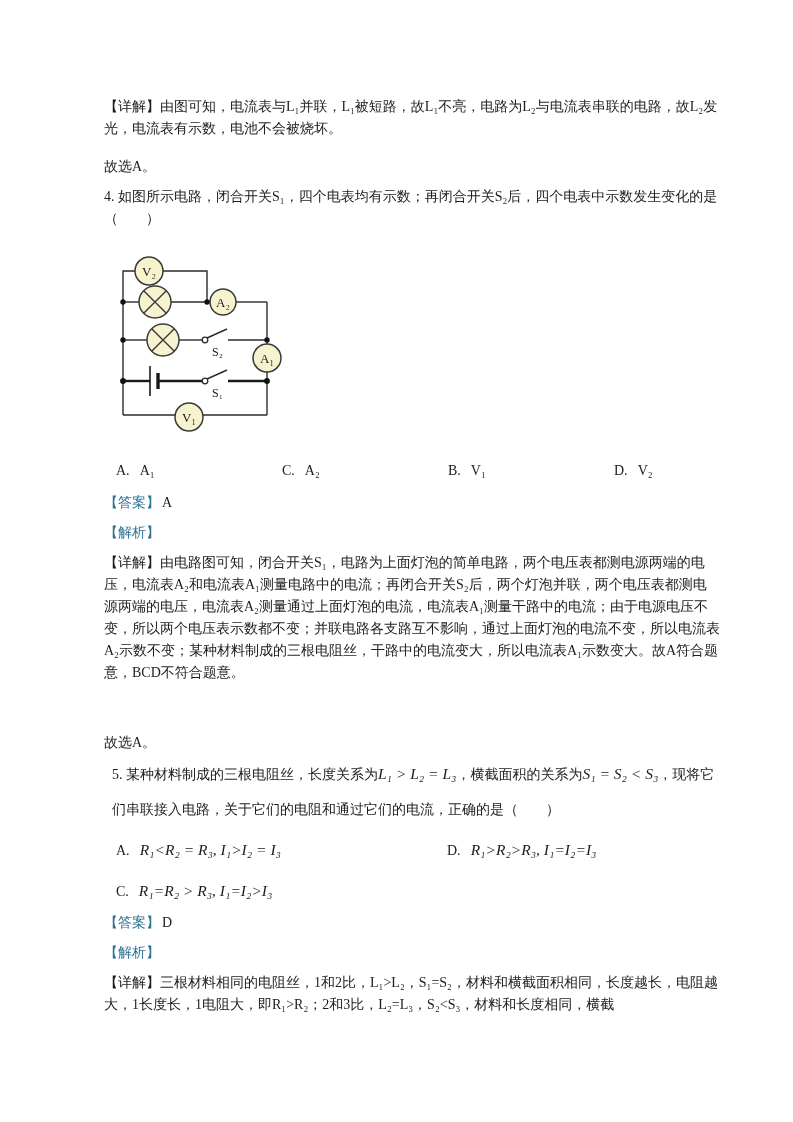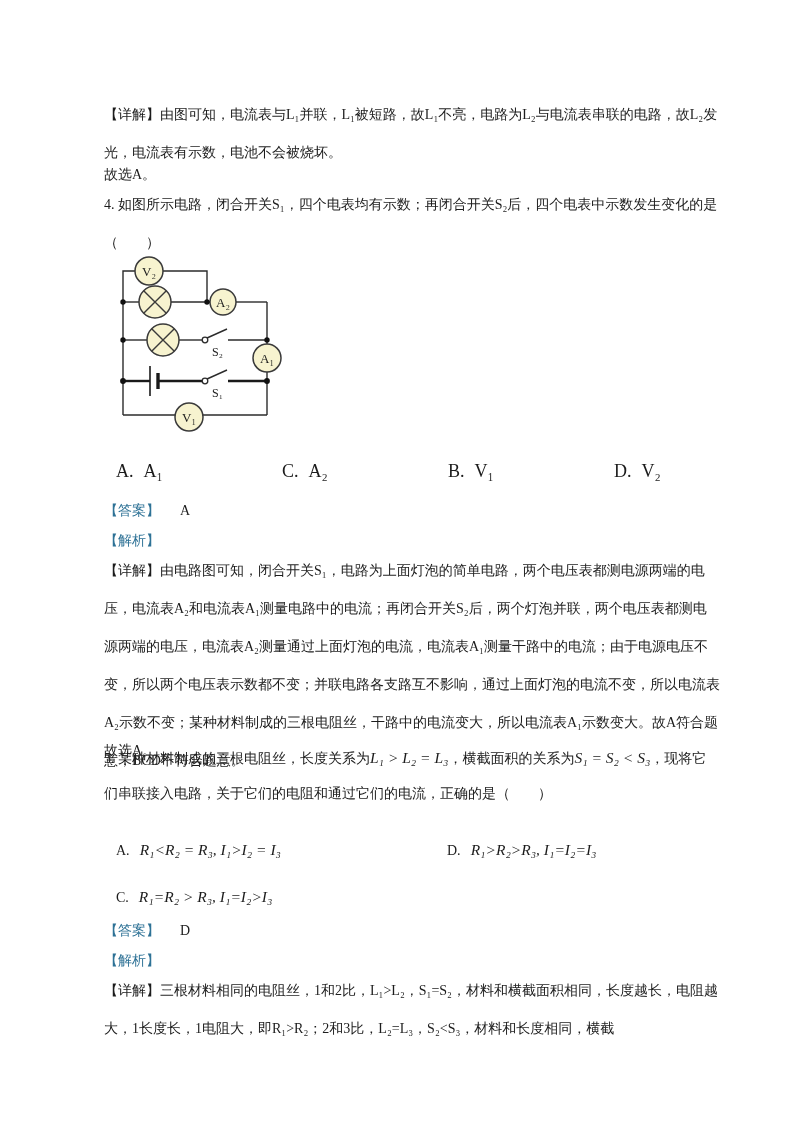--- a/index.html
+++ b/index.html
@@ -5,32 +5,32 @@
   html,body{margin:0;padding:0;background:#e8e8e8;}
   .page{
     position:relative;
     width:793px;height:1122px;
     margin:0 auto;
     background:#ffffff;
     font-family:"Liberation Serif","DejaVu Serif",serif;
     color:#1c1c1c;
     overflow:hidden;
   }
-  .block{position:absolute;left:104px;width:616px;font-size:14px;line-height:38px;}
+  .block{position:absolute;left:104px;width:616px;font-size:14px;line-height:22px;}
   .accent{color:#2e7296;}
-  .answer-line{display:flex;gap:20px;}
+  .answer-line{display:flex;gap:2px;}
   .opt-grid4{
     position:absolute;left:104px;top:458px;width:612px;
     display:grid;grid-template-columns:166px 166px 166px 1fr;
     padding-left:12px;box-sizing:border-box;
-    font-size:18px;line-height:26px;
+    font-size:14px;line-height:26px;
   }
   .opt-grid2{
     position:absolute;left:104px;top:838px;width:612px;
-    display:grid;grid-template-columns:331px 1fr;row-gap:22px;
+    display:grid;grid-template-columns:331px 1fr;row-gap:16px;
     padding-left:12px;box-sizing:border-box;
     font-size:14px;line-height:24px;
   }
   .opt-cell{white-space:nowrap;}
   .opt-letter{margin-right:10px;}
   .math{font-style:italic;font-size:15.5px;font-family:"Liberation Serif","DejaVu Serif",serif;}
   .q5text{line-height:35px;}
   .circuit-wrap{position:absolute;left:105px;top:250px;width:185px;height:185px;}
   svg text{font-family:"Liberation Serif","DejaVu Serif",serif;fill:#1c1c1c;}
 </style>
@@ -131,21 +131,21 @@
   </div>
 
   <div class="block answer-line" style="top:492px;">
     <span class="accent">【答案】</span>
     <span>A</span>
   </div>
   <div class="block accent" style="top:522px;">【解析】</div>
   <div class="block" style="top:552px;">【详解】由电路图可知，闭合开关S₁，电路为上面灯泡的简单电路，两个电压表都测电源两端的电压，电流表A₂和电流表A₁测量电路中的电流；再闭合开关S₂后，两个灯泡并联，两个电压表都测电源两端的电压，电流表A₂测量通过上面灯泡的电流，电流表A₁测量干路中的电流；由于电源电压不变，所以两个电压表示数都不变；并联电路各支路互不影响，通过上面灯泡的电流不变，所以电流表A₂示数不变；某种材料制成的三根电阻丝，干路中的电流变大，所以电流表A₁示数变大。故A符合题意，BCD不符合题意。</div>
   <div class="block" style="top:732px;">故选A。</div>
 
-  <div class="block q5text" style="top:740px;">
+  <div class="block q5text" style="top:756px;margin-left:8px;">
     <span>5. 某种材料制成的三根电阻丝，长度关系为</span><span class="math">L₁ &gt; L₂ = L₃</span><span>，横截面积的关系为</span><span class="math">S₁ = S₂ &lt; S₃</span><span>，现将它们串联接入电路，关于它们的电阻和通过它们的电流，正确的是（　　）</span>
   </div>
 
   <div class="opt-grid2">
     <div class="opt-cell"><span class="opt-letter">A.</span><span class="math">R₁&lt;R₂ = R₃, I₁&gt;I₂ = I₃</span></div>
     <div class="opt-cell"><span class="opt-letter">D.</span><span class="math">R₁&gt;R₂&gt;R₃, I₁=I₂=I₃</span></div>
     <div class="opt-cell"><span class="opt-letter">C.</span><span class="math">R₁=R₂ &gt; R₃, I₁=I₂&gt;I₃</span></div>
   </div>
 
   <div class="block answer-line" style="top:912px;">

